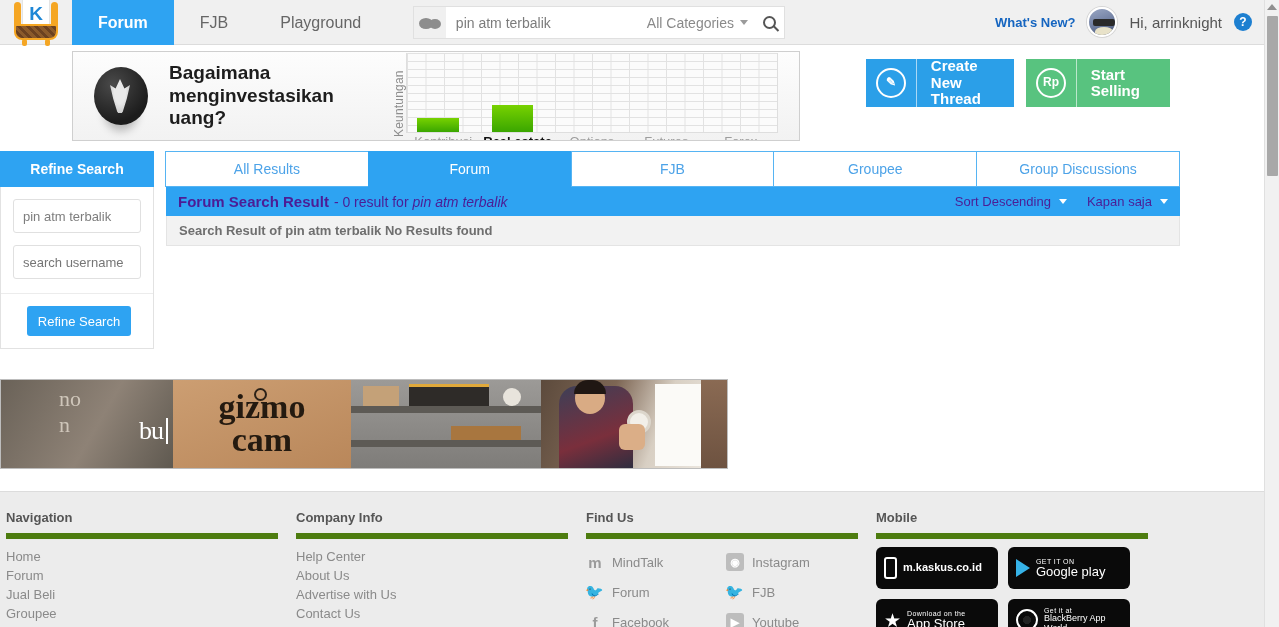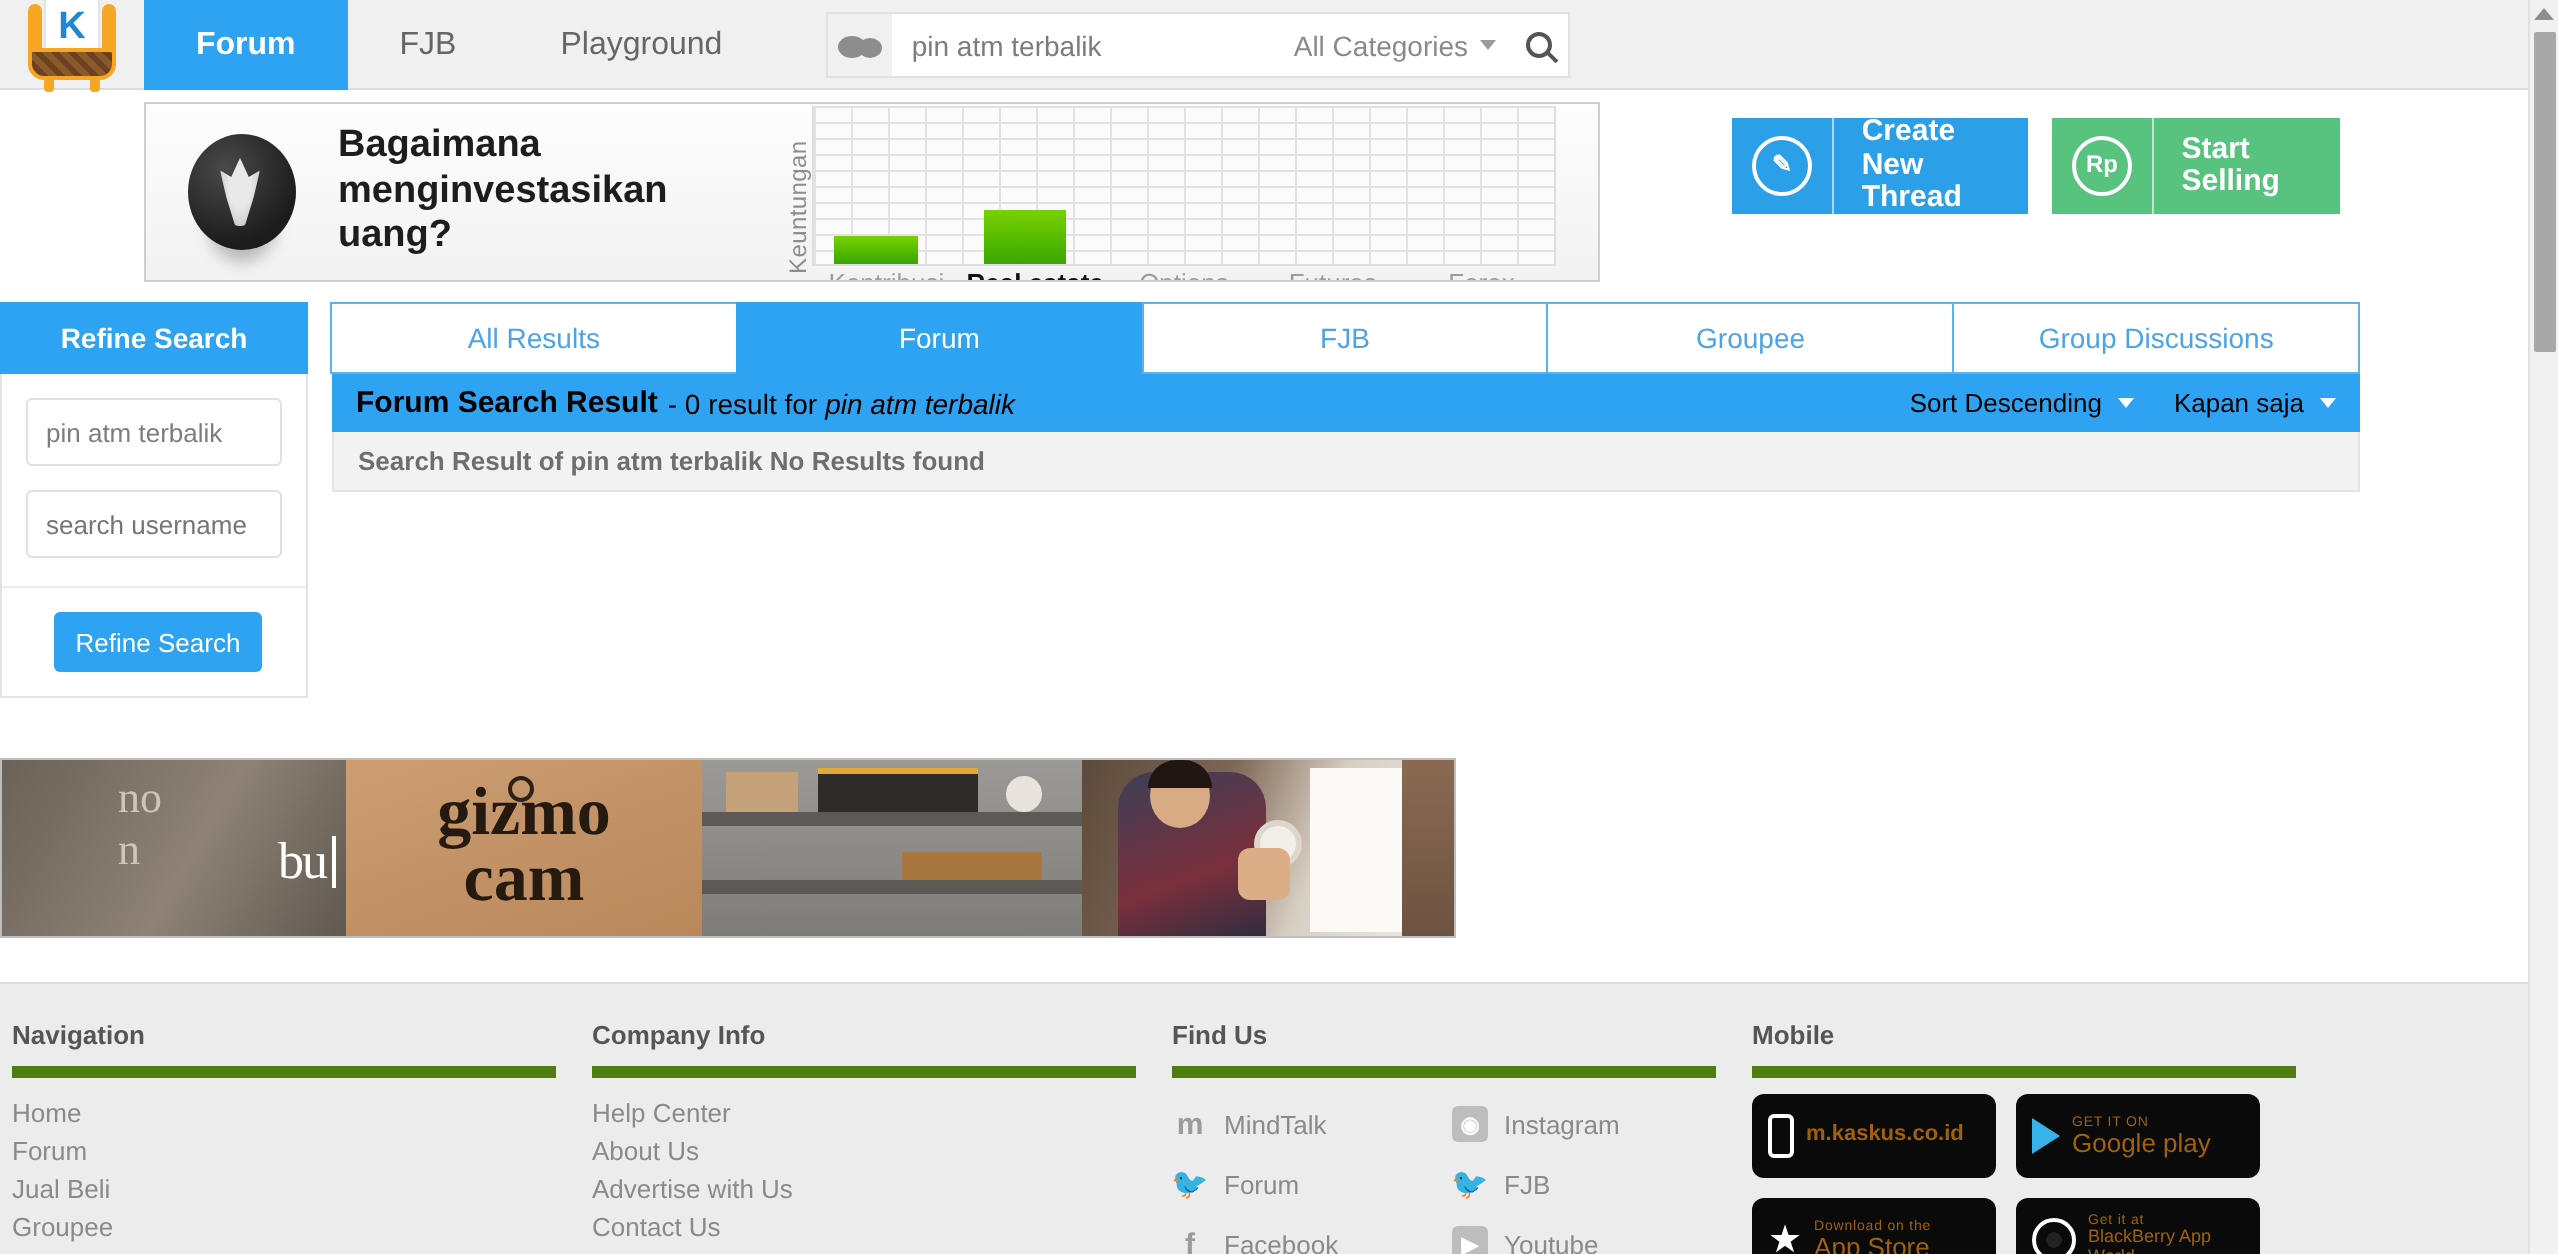--- a/index.html
+++ b/index.html
@@ -205,21 +205,21 @@
   }
   .sb-divider { height:1px; background:#ececec; margin: 2px -12px 0 -12px; }
   .sb-btn {
     width: 104px; height: 30px; background: #2ea3f2; color: #fff; border: none;
     border-radius: 3px; font-size: 13px; cursor: pointer; margin-left: 14px;
     font-family: "Liberation Sans", sans-serif;
   }
 
   .results { margin-left: 12px; flex: 1; }
   .res-head {
-    height: 29px; background: #2ea3f2; color: #000000;
+    height: 29px; background: #2ea3f2; color: #4c1d95;
     display: flex; align-items: center; padding: 0 12px; font-size: 14px;
   }
   .res-head .t { font-weight: bold; font-size: 15px; }
   .res-head .sub { margin-left: 5px; }
   .res-head .q { font-style: italic; margin-left: 4px; }
   .res-head .right { margin-left: auto; display: flex; gap: 20px; align-items: center; }
   .res-head .right .dd { display: flex; align-items: center; gap: 8px; cursor: pointer; font-size:13px; }
   .caret-w { width:0;height:0;border-left:4px solid transparent;border-right:4px solid transparent;border-top:5px solid #fff; }
   .res-empty {
     background: #f2f2f2; border: 1px solid #e4e4e4; border-top: none;
@@ -284,21 +284,21 @@
     width: 18px; height: 18px; display:flex; align-items:center; justify-content:center;
     color: #9b9b9b; font-size: 15px; font-weight: bold; flex:none;
   }
   .social .ic.sq { background:#bdbdbd; color:#fff; border-radius:3px; font-size:11px; }
   .social .tx { font-size: 13px; color: #8a8a8a; }
   .badges { display: flex; flex-wrap: wrap; gap: 10px; width: 290px; }
   .badge {
     width: 122px; height: 42px; background: #0a0a0a; border-radius: 6px;
     display: flex; align-items: center; gap: 6px; padding: 0 8px; cursor: pointer; overflow:hidden;
   }
-  .badge .bt { color:#a16207; display:flex; flex-direction:column; line-height:1.05; }
+  .badge .bt { color:#ffffff; display:flex; flex-direction:column; line-height:1.05; }
   .badge .bt .small { font-size: 7px; letter-spacing:.4px; }
   .badge .bt .big { font-size: 13px; font-weight: normal; }
   .badge .bt .one { font-size: 11px; font-weight: bold; }
   .phone-ico { width:13px;height:22px;border:2px solid #fff;border-radius:3px;flex:none;}
   .gp-tri { width:0;height:0;border-top:9px solid transparent;border-bottom:9px solid transparent;border-left:14px solid #36b3e8;flex:none;}
   .apple { color:#fff; font-size:20px; flex:none; }
   .bb-ico { width:22px;height:22px;border-radius:50%;border:2px solid #fff;flex:none; background:
       radial-gradient(circle at 50% 50%, #222 0 30%, transparent 31%); }
 
   
@@ -344,20 +344,26 @@
       <input class="search-input" type="text" value="pin atm terbalik" style="">
       <div class="search-cat">
         <span>All Categories</span>
         <span class="caret-dn"></span>
       </div>
       <div class="search-go">
         <span class="mag"></span>
       </div>
     </div>
 
+    <div class="topright">
+      <div class="whatsnew">What's New?</div>
+      <div class="avatar"></div>
+      <div class="hiuser">Hi, arrinknight</div>
+      <div class="helpico">?</div>
+    </div>
   </div>
 
   <div class="adrow">
 
     <div class="adbanner">
       <div class="ad-mask">
           <div class="ball"></div>
         </div>
       <div class="ad-head">Bagaimana menginvestasikan uang?</div>
       <div class="ad-chart">

